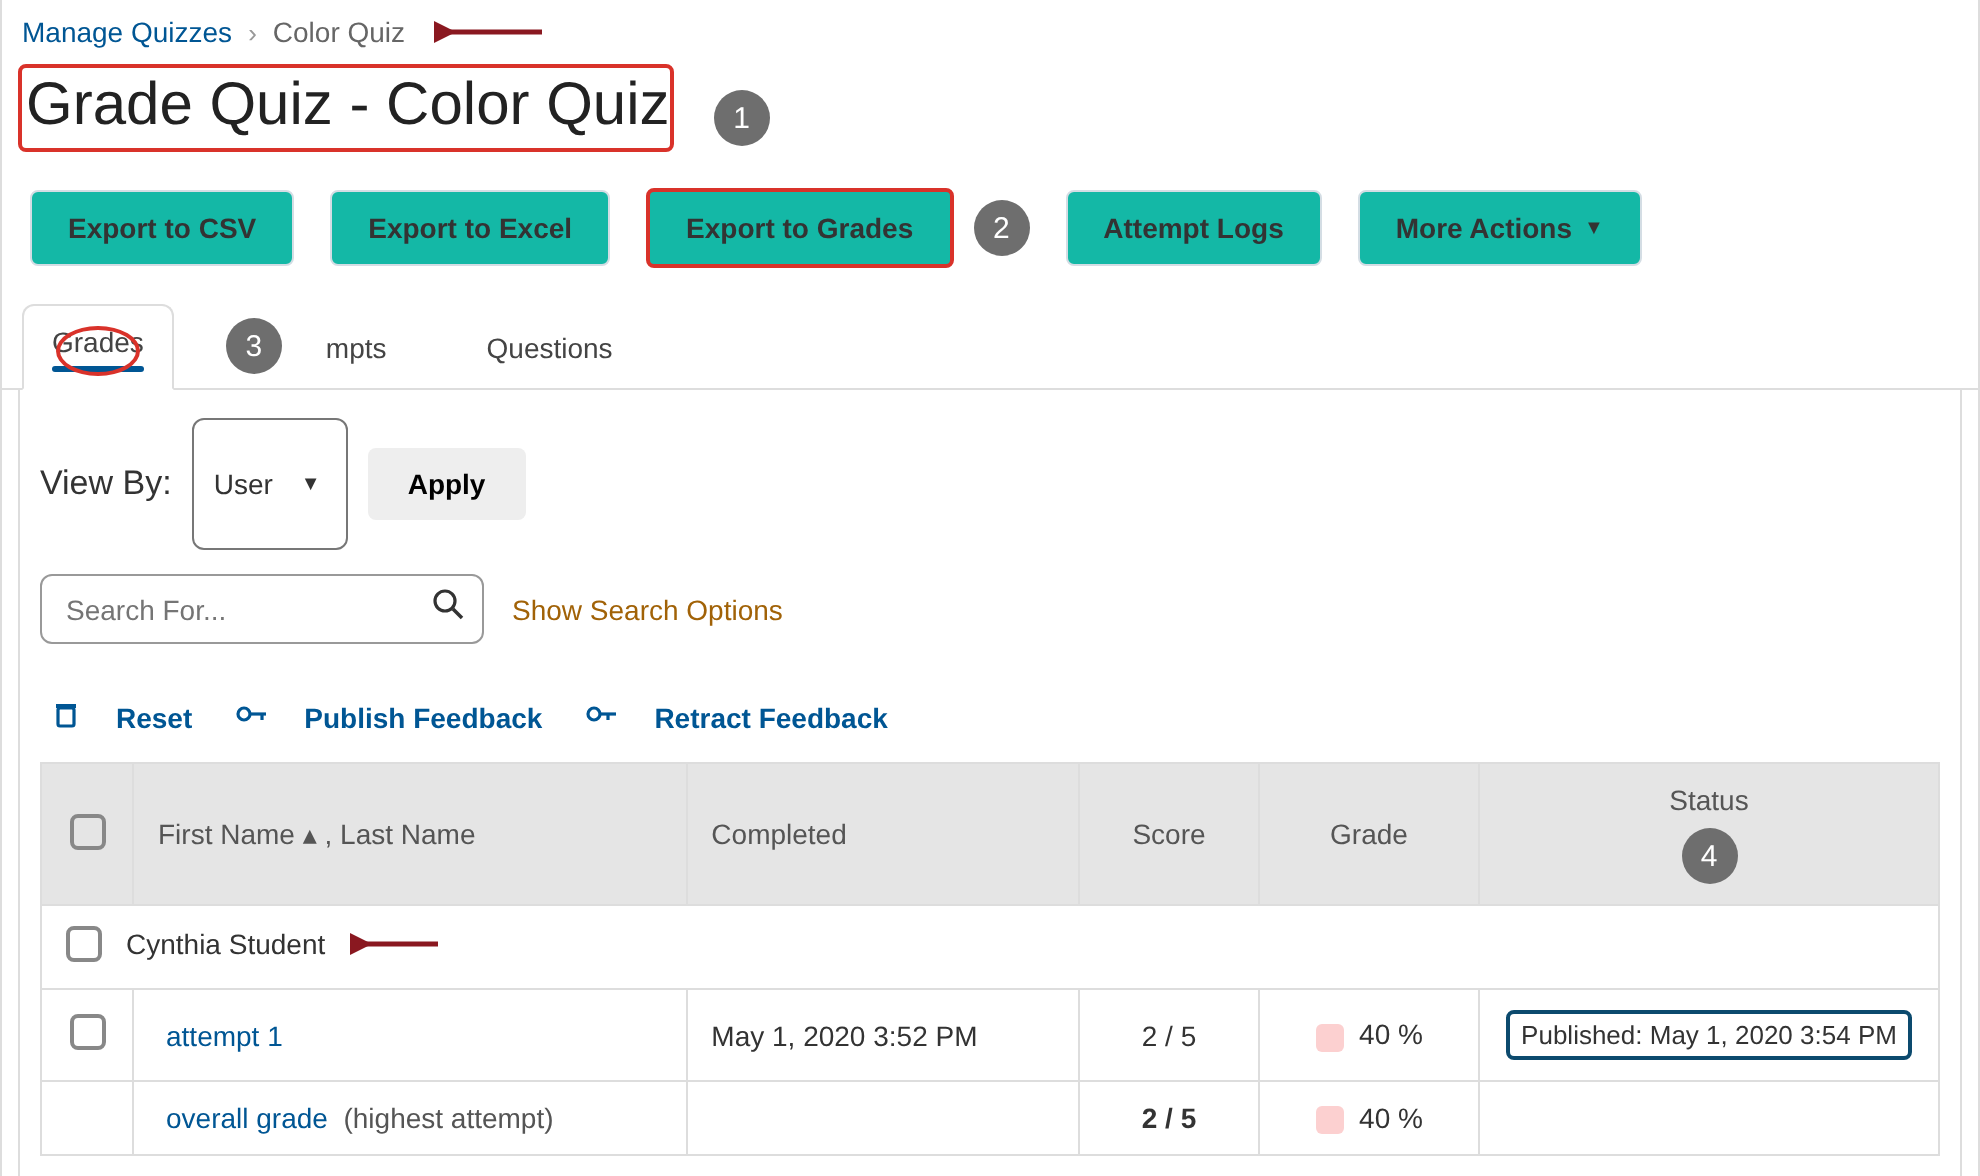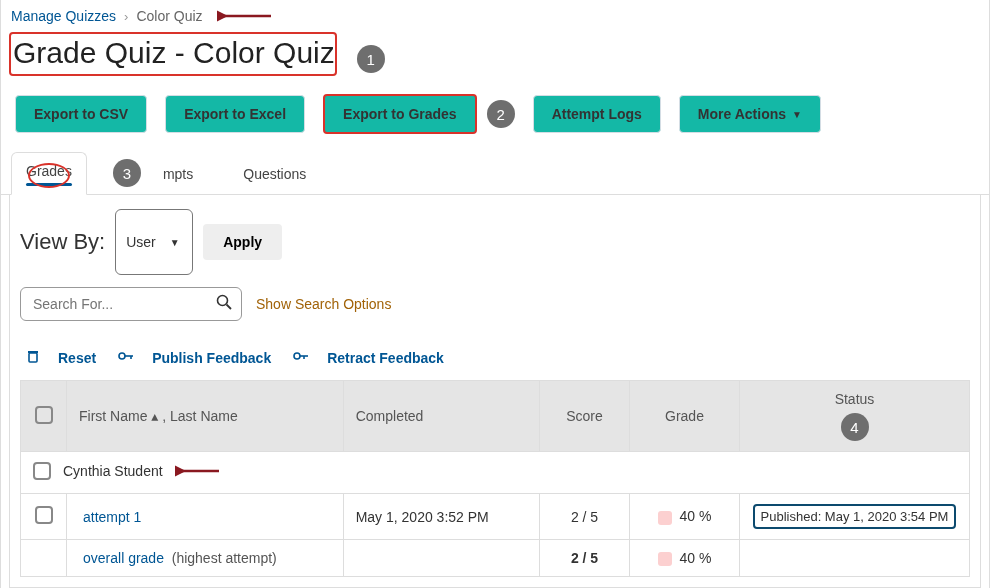--- a/index.html
+++ b/index.html
@@ -112,21 +112,21 @@
     margin: 0 8px 8px 8px;
     border-top: none;
     padding: 14px 10px 10px 10px;
   }
   .viewby-row {
     display: flex;
     align-items: center;
     gap: 10px;
     margin-bottom: 12px;
   }
-  .viewby-label { font-size: 22px; }
+  .viewby-label { font-size: 17px; }
   .select-mock {
     border: 1px solid #777;
     border-radius: 6px;
     padding: 24px 10px;
     display: inline-flex;
     align-items: center;
     gap: 14px;
     min-width: 78px;
     cursor: pointer;
   }

